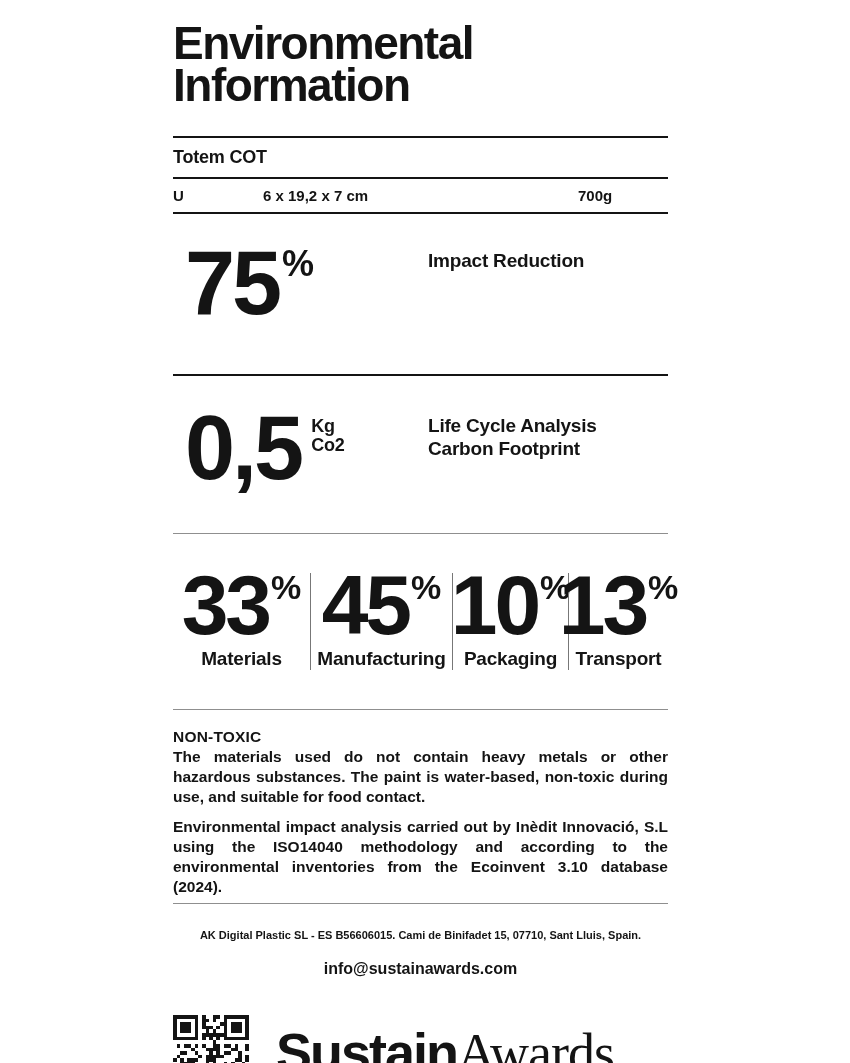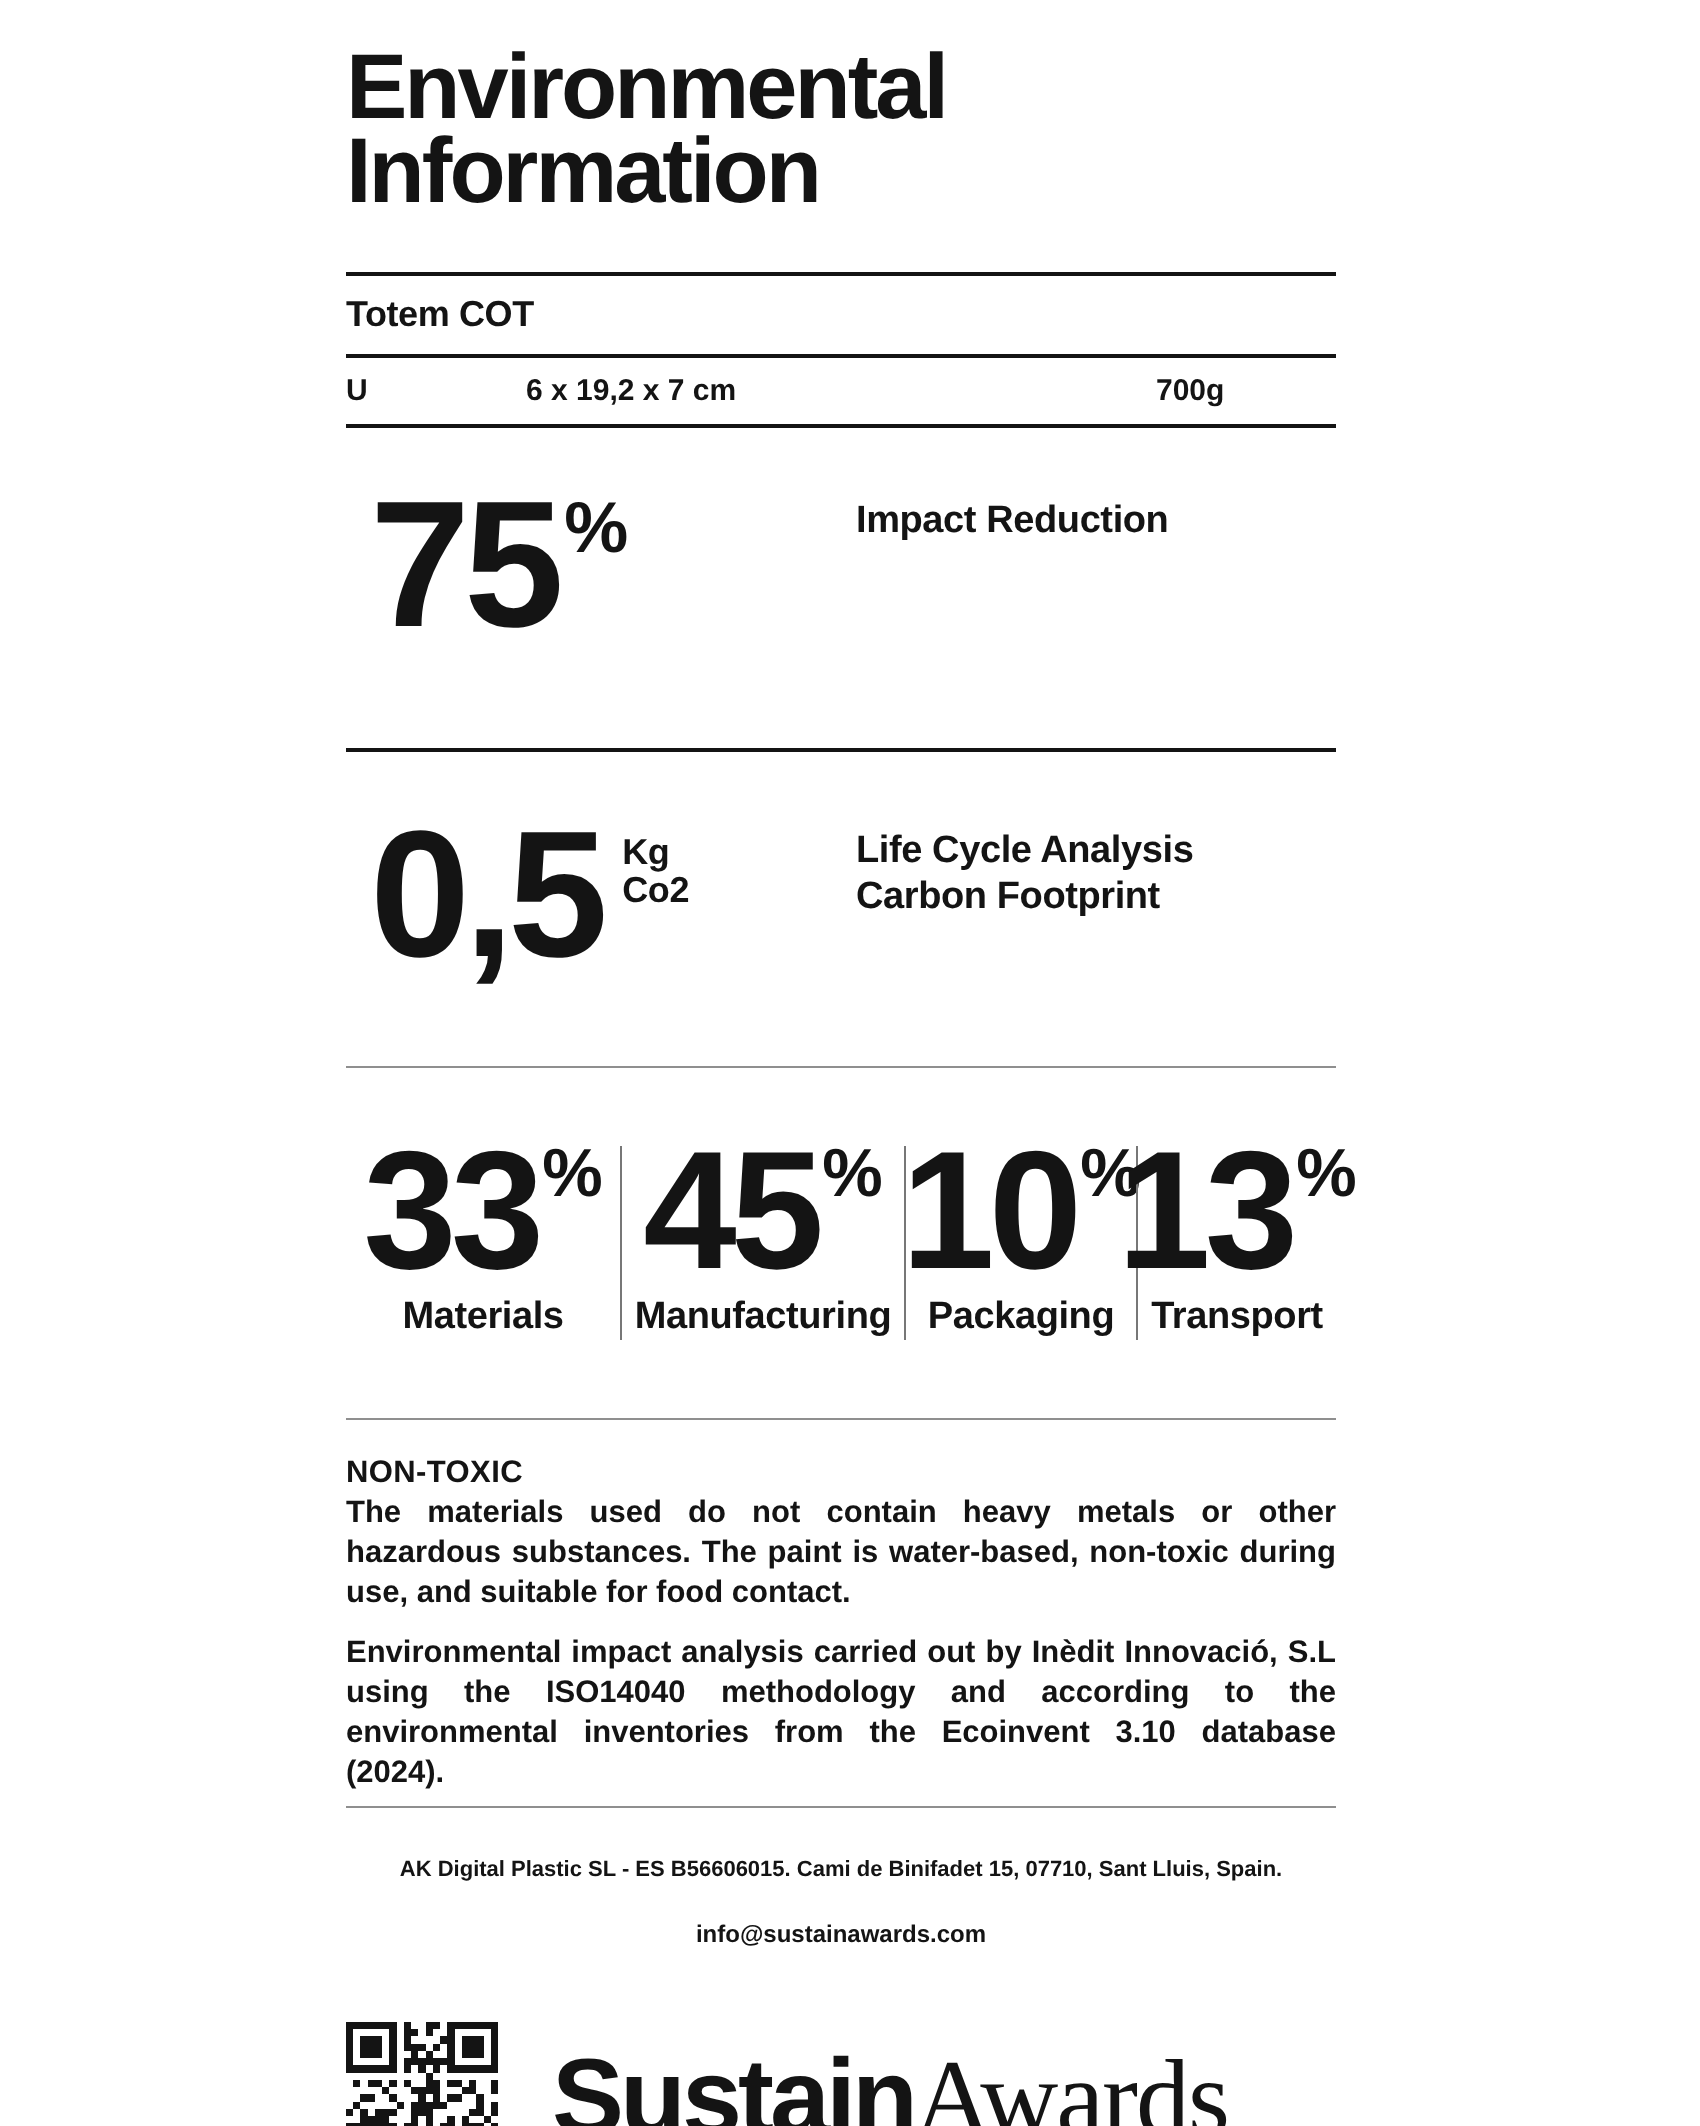--- a/index.html
+++ b/index.html
@@ -49,21 +49,21 @@
   .bd-num .num{font-size:84px;font-weight:bold;line-height:0.78;letter-spacing:-3px;}
   .bd-num .pct{font-size:34px;font-weight:bold;line-height:0.8;padding-top:1px;margin-left:2px;}
   .bd-label{margin-top:9px;font-size:19px;font-weight:bold;letter-spacing:-0.2px;}
 
   .notes{padding:17px 0 6px;font-size:15.5px;font-weight:bold;line-height:20px;}
   .notes .heading{letter-spacing:0.2px;}
   .notes p{margin:0;text-align:justify;}
   .notes p + p{margin-top:10px;}
 
   .address{margin-top:25px;text-align:center;font-size:11px;font-weight:bold;white-space:nowrap;}
-  .email{margin-top:19px;text-align:center;font-size:12px;font-weight:bold;}
+  .email{margin-top:19px;text-align:center;font-size:16px;font-weight:bold;}
 
   .brand-row{margin-top:37px;display:flex;align-items:center;text-align:right;}
   .qr{width:76px;height:76px;shape-rendering:crispEdges;fill:var(--text);flex:0 0 auto;}
   .logo{margin-left:27px;font-size:54px;line-height:1;white-space:nowrap;}
   .logo-sans{font-weight:bold;letter-spacing:-2px;}
   .logo-serif{font-family:"Liberation Serif",serif;font-weight:normal;letter-spacing:-1px;}
 </style>
 </head>
 <body>
 

